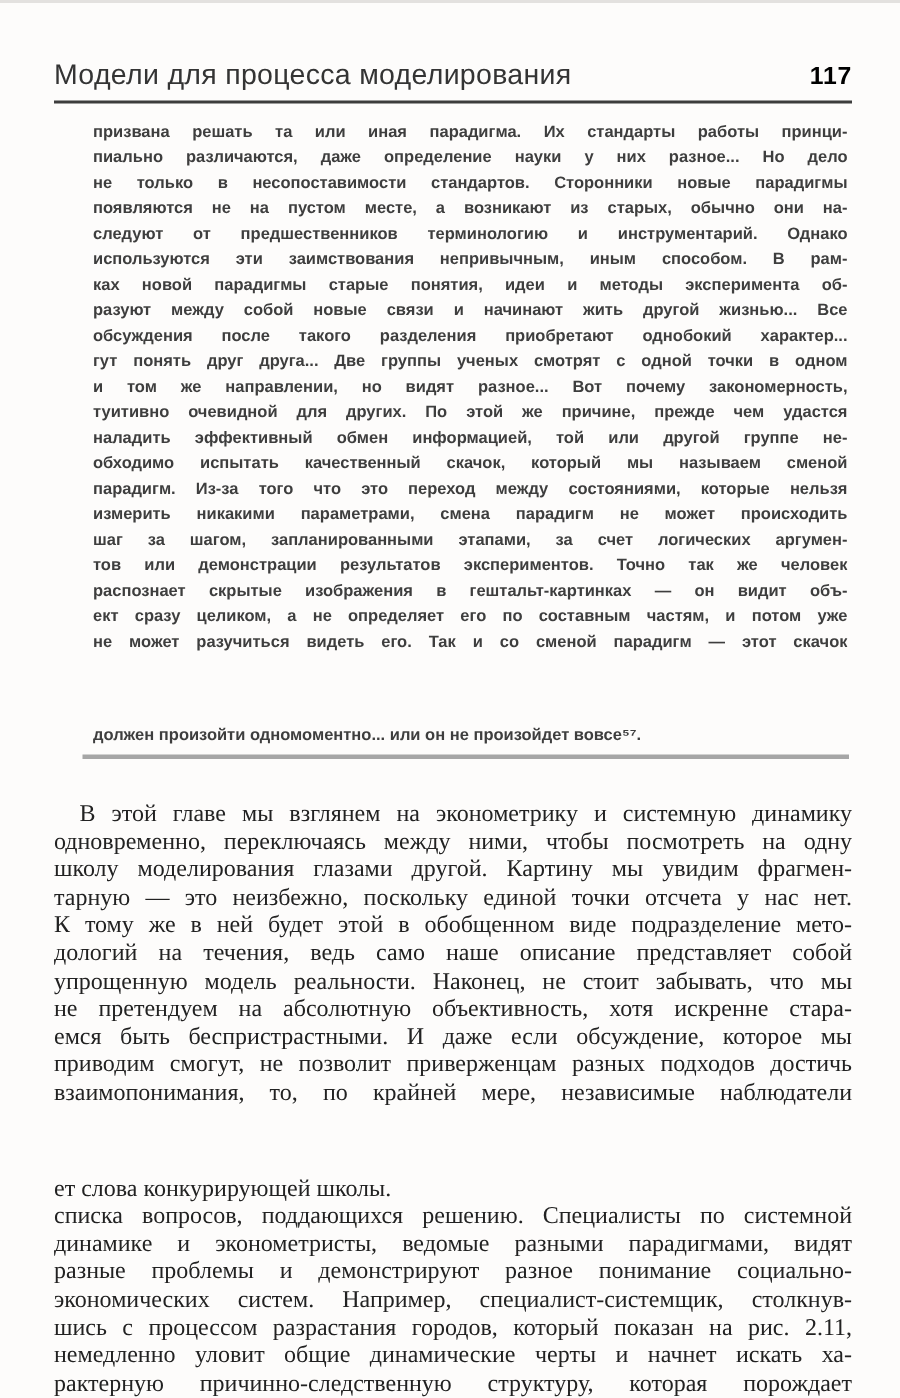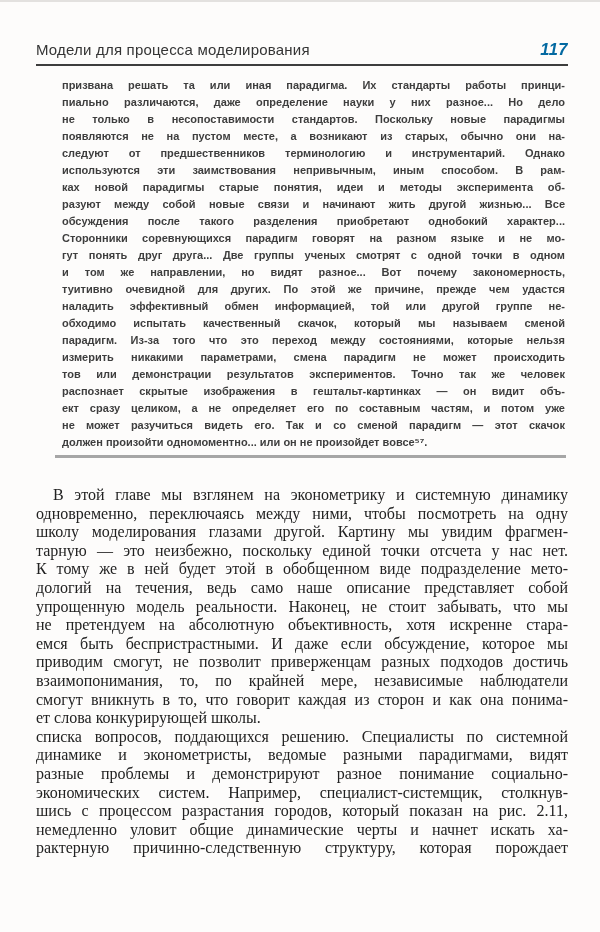--- a/index.html
+++ b/index.html
@@ -26,30 +26,29 @@
   }
   
   .running-header {
     display: flex;
     justify-content: space-between;
     align-items: baseline;
     border-bottom: 2px solid #3d3d3d;
     padding-bottom: 5px;
   }
   .running-header .title {
-    font-size: 15px;
+    font-size: 19px;
     color: #343434;
     letter-spacing: 0.2px;
   }
   .running-header .pagenum {
     font-size: 16.5px;
     font-weight: bold;
-    color: #0369a1;
+    color: #000000;
     letter-spacing: 0.5px;
-    font-style: italic;
   }
   
   .quote {
     margin-top: 11px;
     margin-left: 26px;
     width: 503px;
     font-size: 11px;
     color: #3e3e3e;
     font-weight: bold;
   }
@@ -77,20 +76,21 @@
   }
   
   .line {
     text-align: justify;
     text-align-last: justify;
     overflow: hidden;
     white-space: nowrap;
   }
   .line.endline {
     text-align-last: left;
+    margin-top: 45px;
   }
   .line.indent {
     text-indent: 17px;
     margin-top: 28px;
   }
 </style>
 </head>
 <body>
 
 <div class="page">
@@ -98,35 +98,35 @@
   <div class="content">
 
     <header class="running-header">
       <span class="title">Модели для процесса моделирования</span>
       <span class="pagenum">117</span>
     </header>
 
     <section class="quote">
         <div class="line">призвана решать та или иная парадигма. Их стандарты работы принци-</div>
         <div class="line">пиально различаются, даже определение науки у них разное... Но дело</div>
-        <div class="line">не только в несопоставимости стандартов. Поскольку новые парадигмы</div>
+        <div class="line">не только в несопоставимости стандартов. Сторонники новые парадигмы</div>
         <div class="line">появляются не на пустом месте, а возникают из старых, обычно они на-</div>
         <div class="line">следуют от предшественников терминологию и инструментарий. Однако</div>
         <div class="line">используются эти заимствования непривычным, иным способом. В рам-</div>
         <div class="line">ках новой парадигмы старые понятия, идеи и методы эксперимента об-</div>
         <div class="line">разуют между собой новые связи и начинают жить другой жизнью... Все</div>
         <div class="line">обсуждения после такого разделения приобретают однобокий характер...</div>
-        <div class="line">Сторонники соревнующихся парадигм говорят на разном языке и не мо-</div>
         <div class="line">гут понять друг друга... Две группы ученых смотрят с одной точки в одном</div>
         <div class="line">и том же направлении, но видят разное... Вот почему закономерность,</div>
         <div class="line">туитивно очевидной для других. По этой же причине, прежде чем удастся</div>
         <div class="line">наладить эффективный обмен информацией, той или другой группе не-</div>
         <div class="line">обходимо испытать качественный скачок, который мы называем сменой</div>
         <div class="line">парадигм. Из-за того что это переход между состояниями, которые нельзя</div>
         <div class="line">измерить никакими параметрами, смена парадигм не может происходить</div>
+        <div class="line">шаг за шагом, запланированными этапами, за счет логических аргумен-</div>
         <div class="line">тов или демонстрации результатов экспериментов. Точно так же человек</div>
         <div class="line">распознает скрытые изображения в гештальт-картинках — он видит объ-</div>
         <div class="line">ект сразу целиком, а не определяет его по составным частям, и потом уже</div>
         <div class="line">не может разучиться видеть его. Так и со сменой парадигм — этот скачок</div>
         <div class="line endline">должен произойти одномоментно... или он не произойдет вовсе⁵⁷.</div>
       </section>
 
     <div class="quote-rule"></div>
 
     <section class="bodytext">
@@ -135,21 +135,20 @@
           <div class="line">одновременно, переключаясь между ними, чтобы посмотреть на одну</div>
           <div class="line">школу моделирования глазами другой. Картину мы увидим фрагмен-</div>
           <div class="line">тарную — это неизбежно, поскольку единой точки отсчета у нас нет.</div>
           <div class="line">К тому же в ней будет этой в обобщенном виде подразделение мето-</div>
           <div class="line">дологий на течения, ведь само наше описание представляет собой</div>
           <div class="line">упрощенную модель реальности. Наконец, не стоит забывать, что мы</div>
           <div class="line">не претендуем на абсолютную объективность, хотя искренне стара-</div>
           <div class="line">емся быть беспристрастными. И даже если обсуждение, которое мы</div>
           <div class="line">приводим смогут, не позволит приверженцам разных подходов достичь</div>
           <div class="line">взаимопонимания, то, по крайней мере, независимые наблюдатели</div>
-          <div class="line">смогут вникнуть в то, что говорит каждая из сторон и как она понима-</div>
           <div class="line endline">ет слова конкурирующей школы.</div>
         </div>
       <div class="para">
           <div class="line">списка вопросов, поддающихся решению. Специалисты по системной</div>
           <div class="line">динамике и эконометристы, ведомые разными парадигмами, видят</div>
           <div class="line">разные проблемы и демонстрируют разное понимание социально-</div>
           <div class="line">экономических систем. Например, специалист-системщик, столкнув-</div>
           <div class="line">шись с процессом разрастания городов, который показан на рис. 2.11,</div>
           <div class="line">немедленно уловит общие динамические черты и начнет искать ха-</div>
           <div class="line">рактерную причинно-следственную структуру, которая порождает</div>

